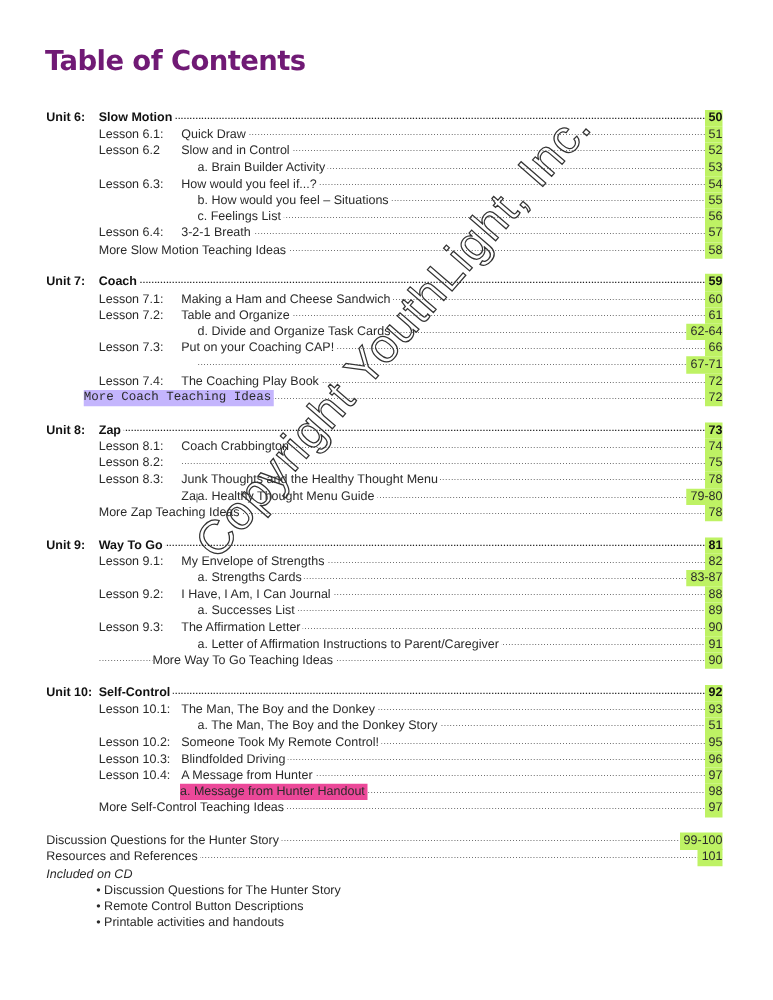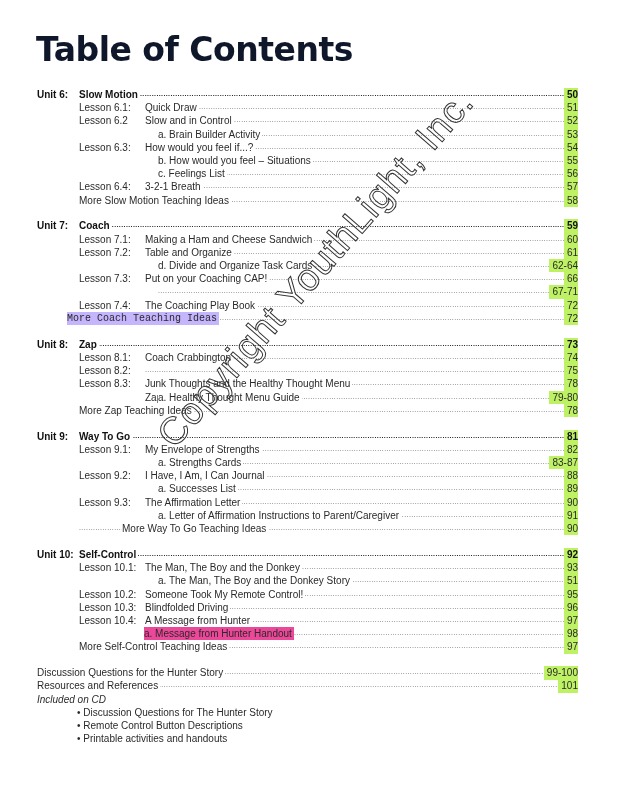--- a/index.html
+++ b/index.html
@@ -1,19 +1,19 @@
 <!DOCTYPE html>
 <html><head>
 <meta charset="utf-8">
 <style>
   html, body { margin:0; padding:0; background:#ffffff; }
   body { width:618px; height:800px; position:relative; overflow:hidden;
          font-family:"Liberation Sans", sans-serif; color:#2a2a2a; }
   .title { position:absolute; left:36px; top:30px; font-family:"DejaVu Sans", sans-serif;
-           font-weight:bold; font-size:33px; letter-spacing:-0.5px; color:#0f172a; line-height:40px;
+           font-weight:bold; font-size:22px; letter-spacing:-0.5px; color:#701a75; line-height:40px;
            transform:scaleY(1.0); }
   .toc { position:absolute; left:37px; top:88px; width:541px; }
   .row { position:relative; height:13.2px; line-height:13.2px; font-size:10px; white-space:nowrap; }
   .row.unit { font-weight:bold; color:#111; }
   .row.gap { height:12.8px; }
   .dots { position:absolute; top:0; left:0; right:0; height:13.2px; overflow:hidden; color:#555; z-index:0; letter-spacing:0.4px; font-weight:normal; }
   .dots::after { content:"........................................................................................................................................................................................................................................................................"; position:absolute; left:0; top:-1px; font-size:7px; }
   .row.unit .dots::after { font-weight:bold; color:#222; }
   .page { position:absolute; right:0; top:0; background:#bef264; padding-left:3px; z-index:1; }
   .lbl-unit { position:absolute; left:0; top:0; background:#fff; z-index:1; }

